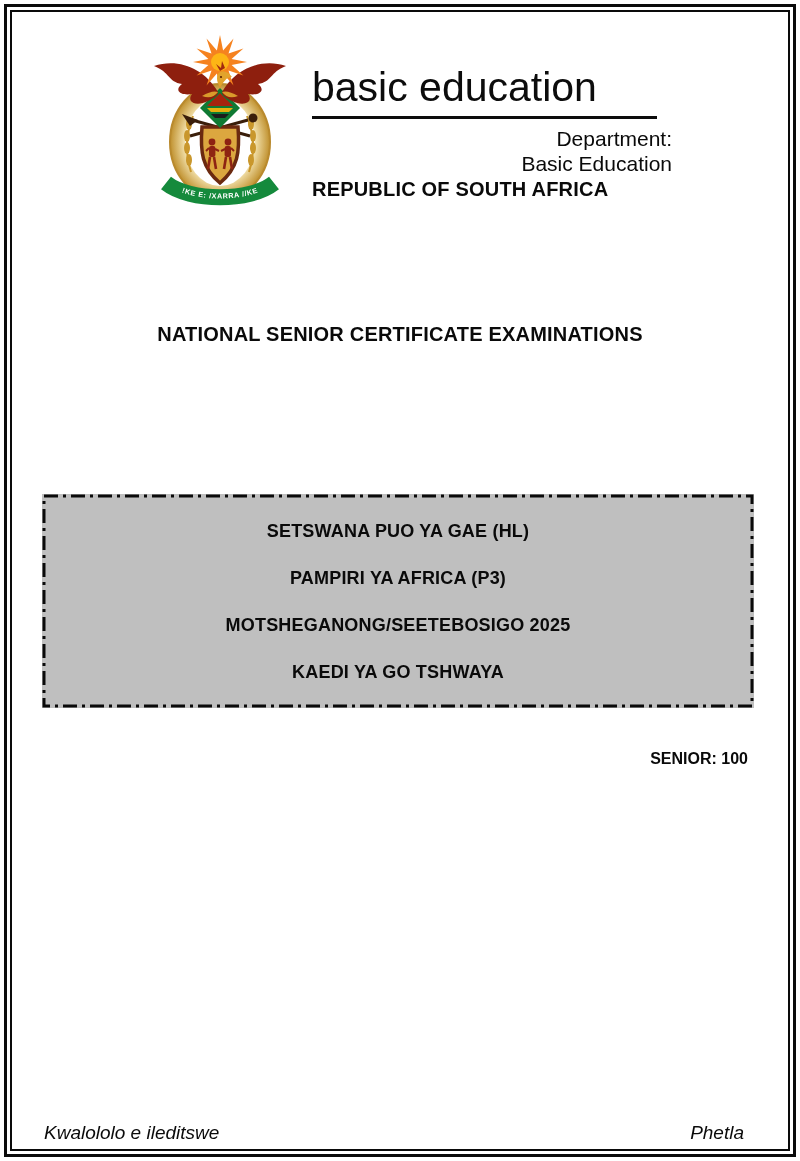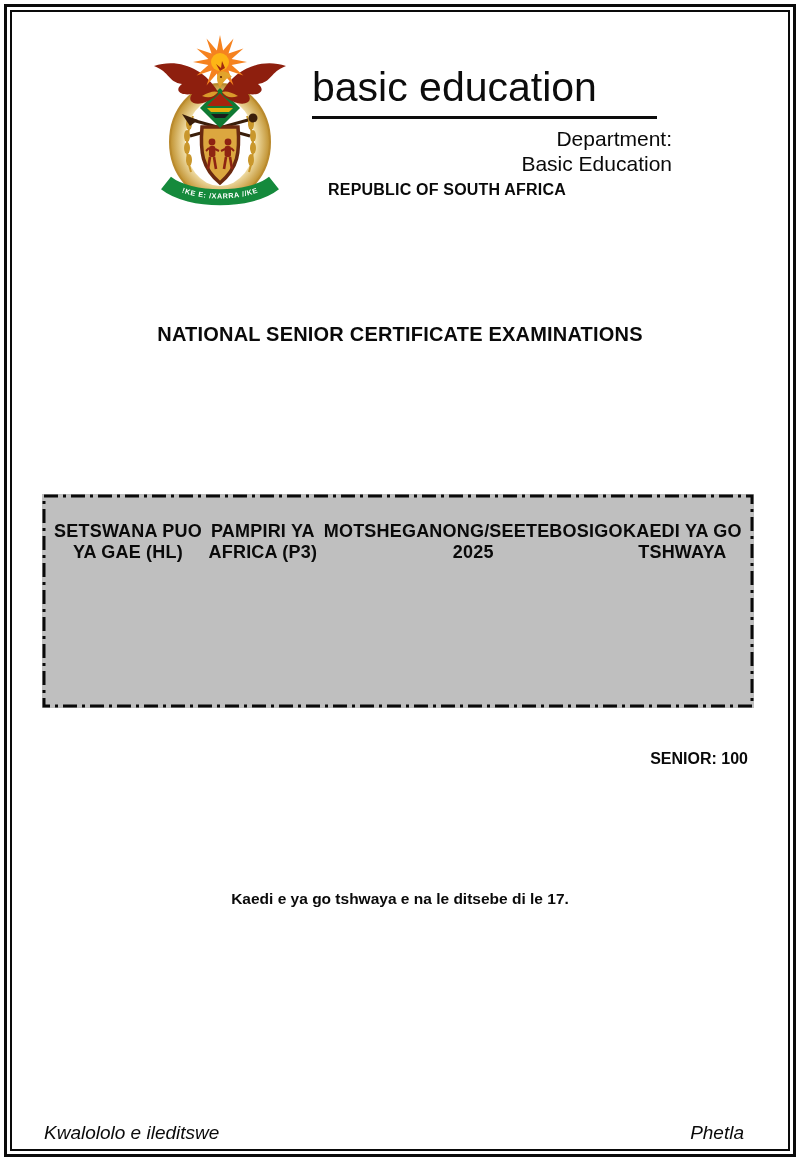--- a/index.html
+++ b/index.html
@@ -11,33 +11,33 @@
   }
   .border-outer { position:absolute; inset:4px; border:3px solid #0a0a0a; pointer-events:none; }
   .border-inner { position:absolute; inset:10px; border:2px solid #0a0a0a; pointer-events:none; }
 
   
   .logo { position:absolute; left:144px; top:32px; width:152px; height:184px; }
   .brand { position:absolute; left:312px; top:66px; width:360px; }
   .wordmark { font-size:41px; font-weight:400; letter-spacing:0; line-height:1.05; color:#0c0c0c; }
   .wordmark-rule { width:345px; height:3px; background:#0c0c0c; margin-top:7px; }
   .dept { margin-top:7px; font-size:21px; line-height:25px;text-align:right; }
-  .country { font-size:16px; font-weight:700; line-height:27px; letter-spacing:0.2px;margin-left:16px; }
+  .country { font-size:20px; font-weight:700; line-height:27px; letter-spacing:0.2px; }
 
   
   .exam-title {
     position:absolute; top:318px; left:0; width:100%;
     text-align:center; font-size:20px; font-weight:700; line-height:32px; letter-spacing:0.2px;
   }
 
   
   .subject-box {
     position:absolute; left:42px; top:494px; width:712px; height:214px;
     background:#bfbfbf;
-    display:flex; flex-direction:row; justify-content:space-between;
+    display:flex; flex-direction:column; justify-content:space-between;
     padding:27px 12px 25px; text-align:center;
   }
   .subject-box .line { font-size:18px; font-weight:700; line-height:21px; letter-spacing:0.2px; }
   .subject-box-border { position:absolute; left:0; top:0; pointer-events:none; }
 
   .marks-total { position:absolute; top:750px; right:52px; font-size:16px; font-weight:700; }
   .marker-note { position:absolute; top:890px; left:0; width:100%; text-align:center; font-size:15.5px; font-weight:700; }
 
   .footer {
     position:absolute; bottom:17px; left:44px; right:56px;
@@ -157,19 +157,18 @@
       <rect x="2" y="2" width="708" height="210" fill="none" stroke="#0a0a0a" stroke-width="3" stroke-dasharray="14 5 3 5"></rect>
     </svg>
     <div class="line">SETSWANA PUO YA GAE (HL)</div>
     <div class="line">PAMPIRI YA AFRICA (P3)</div>
     <div class="line">MOTSHEGANONG/SEETEBOSIGO 2025</div>
     <div class="line">KAEDI YA GO TSHWAYA</div>
   </div>
 
   <div class="marks-total">SENIOR: 100</div>
 
-  <div class="marker-note">Kaedi e ya go tshwaya e na le ditsebe di le 17.</div>
 
   <div class="footer">
     <span>Kwalololo e ileditswe</span>
     <span>Phetla</span>
   </div>
 </div>
 
 </body></html>

